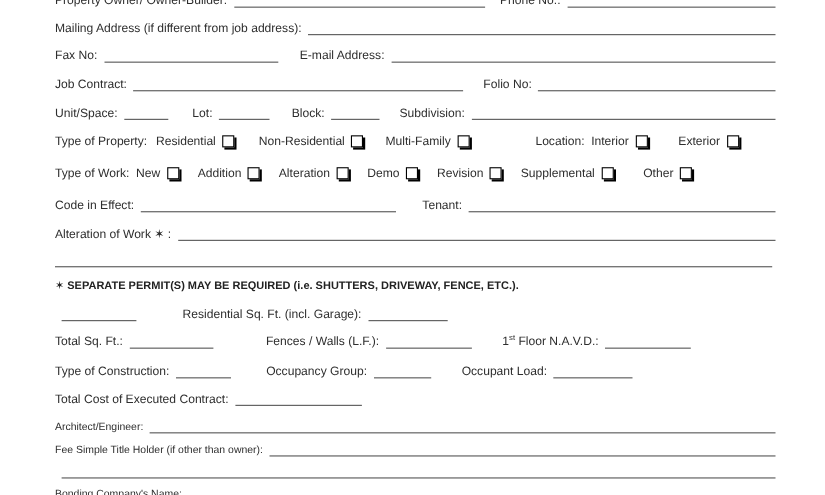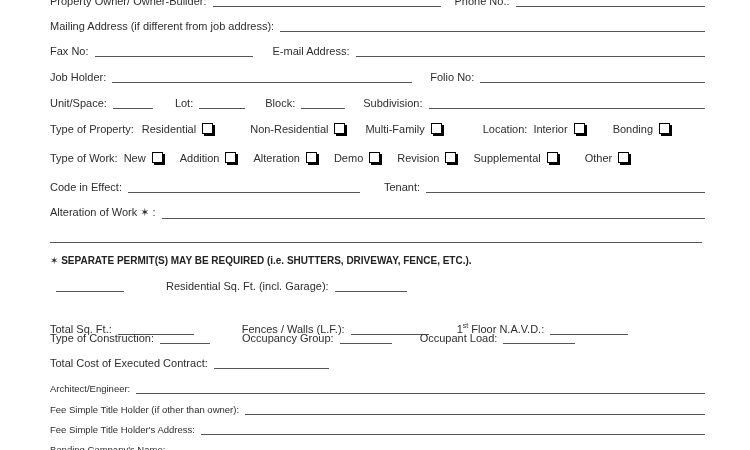--- a/index.html
+++ b/index.html
@@ -46,21 +46,21 @@
   </div>
 
   <div class="row" style="top:43px">
     <span class="lbl">Fax No:</span>
     <span class="line" style="width:158px"></span>
     <span class="lbl" style="margin-left:20px">E-mail Address:</span>
     <span class="line grow"></span>
   </div>
 
   <div class="row" style="top:69px">
-    <span class="lbl">Job Holder:</span>
+    <span class="lbl">Job Contract:</span>
     <span class="line" style="width:300px"></span>
     <span class="lbl" style="margin-left:18px">Folio No:</span>
     <span class="line grow"></span>
   </div>
 
   <div class="row" style="top:95px">
     <span class="lbl">Unit/Space:</span>
     <span class="line" style="width:40px"></span>
     <span class="lbl" style="margin-left:22px">Lot:</span>
     <span class="line" style="width:46px"></span>
@@ -69,35 +69,35 @@
     <span class="lbl" style="margin-left:18px">Subdivision:</span>
     <span class="line grow"></span>
   </div>
 
   <div class="row" style="top:121px">
     <span class="lbl">Type of Property:</span>
     <span class="opt" style="margin-left:8px">
       <span>Residential</span>
       <span class="cb"></span>
     </span>
-    <span class="opt" style="margin-left:33px">
+    <span class="opt" style="margin-left:18px">
       <span>Non-Residential</span>
       <span class="cb"></span>
     </span>
     <span class="opt" style="margin-left:16px">
       <span>Multi-Family</span>
       <span class="cb"></span>
     </span>
-    <span class="lbl" style="margin-left:37px">Location:</span>
+    <span class="lbl" style="margin-left:56px">Location:</span>
     <span class="opt" style="margin-left:6px">
       <span>Interior</span>
       <span class="cb"></span>
     </span>
     <span class="opt" style="margin-left:24px">
-      <span>Bonding</span>
+      <span>Exterior</span>
       <span class="cb"></span>
     </span>
   </div>
 
   <div class="row" style="top:150px">
     <span class="lbl">Type of Work:</span>
     <span class="opt" style="margin-left:6px">
       <span>New</span>
       <span class="cb"></span>
     </span>
@@ -144,21 +144,21 @@
   <div class="row" style="top:252px">
     <span class="note">✶ SEPARATE PERMIT(S) MAY BE REQUIRED (i.e. SHUTTERS, DRIVEWAY, FENCE, ETC.).</span>
   </div>
 
   <div class="row" style="top:278px">
     <span class="line" style="width:68px"></span>
     <span class="lbl" style="margin-left:42px">Residential Sq. Ft. (incl. Garage):</span>
     <span class="line" style="width:72px"></span>
   </div>
 
-  <div class="row" style="top:321px">
+  <div class="row" style="top:303px">
     <span class="lbl">Total Sq. Ft.:</span>
     <span class="line" style="width:76px"></span>
     <span class="lbl" style="margin-left:48px">Fences / Walls (L.F.):</span>
     <span class="line" style="width:78px"></span>
     <span class="lbl" style="margin-left:28px"><span>1</span><sup>st</sup><span> Floor N.A.V.D.:</span></span>
     <span class="line" style="width:78px"></span>
   </div>
 
   <div class="row" style="top:330px">
     <span class="lbl">Type of Construction:</span>
@@ -178,21 +178,20 @@
     <span class="lbl">Architect/Engineer:</span>
     <span class="line grow" style="height:10px"></span>
   </div>
 
   <div class="row small" style="top:402px">
     <span class="lbl">Fee Simple Title Holder (if other than owner):</span>
     <span class="line grow" style="height:10px"></span>
   </div>
 
   <div class="row small" style="top:422px">
-    <span class="lbl">Fee Simple Title Holder's Address:</span>
     <span class="line grow" style="height:10px"></span>
   </div>
 
   <div class="row small" style="top:442px">
     <span class="lbl">Bonding Company's Name:</span>
     <span class="line grow" style="height:10px"></span>
   </div>
 
 </div>
 

